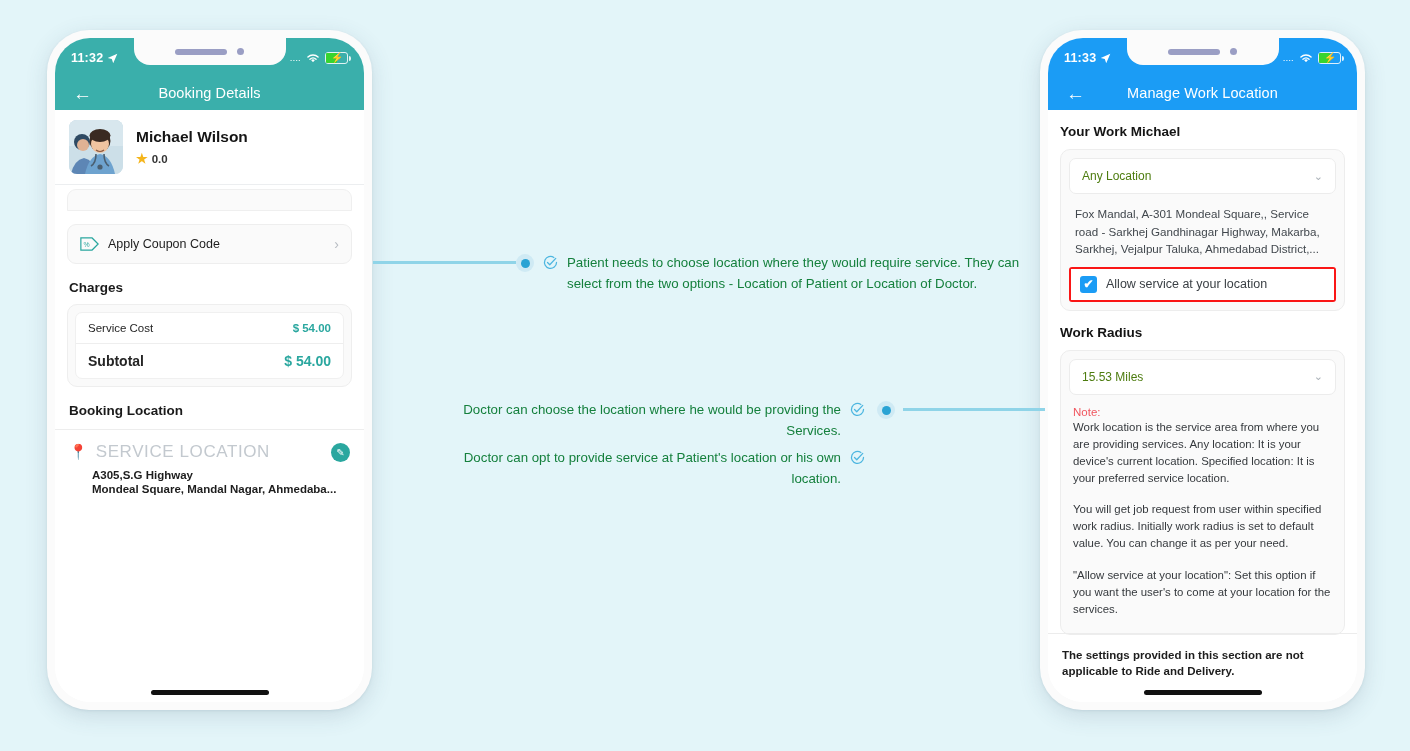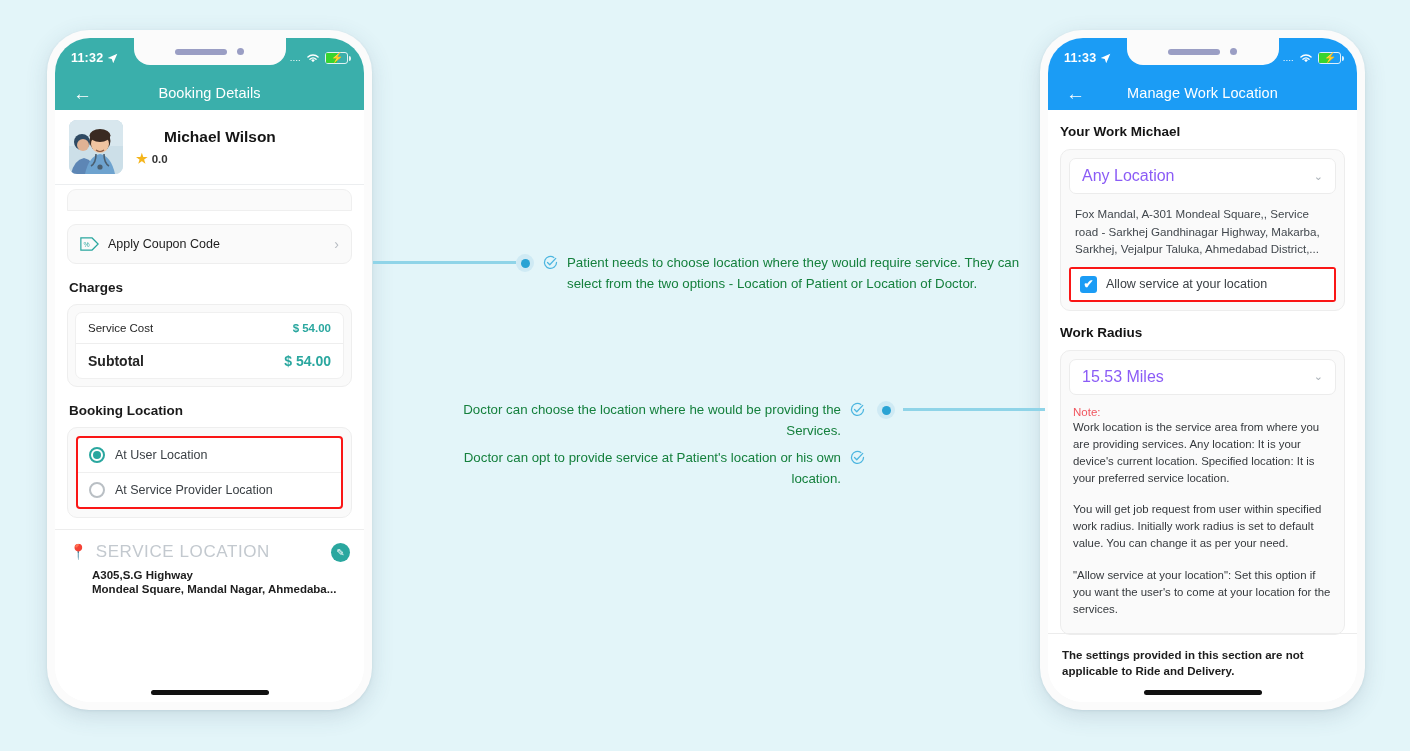--- a/index.html
+++ b/index.html
@@ -95,21 +95,21 @@
     display: flex; align-items: center; gap: 13px;
     padding: 10px 14px 10px 14px;
     background: #fff;
     border-bottom: 1px solid #eceef0;
   }
   .avatar {
     width: 54px; height: 54px; border-radius: 8px;
     overflow: hidden; flex: 0 0 54px;
     background: #cfe0ea;
   }
-  .doc-name { font-size: 15.5px; font-weight: bold; color: #151515; margin-left: 28px; }
+  .doc-name { font-size: 15.5px; font-weight: bold; color: #151515; }
   .doc-rating {
     display: flex; align-items: center; gap: 4px;
     margin-top: 5px; font-size: 11.5px; font-weight: bold; color: #333;
   }
   .star { color: #f5b51b; font-size: 13px; }
 
   .ghost-card {
     margin: 4px 12px 0 12px; height: 22px;
     background: #fafafa; border: 1px solid #efefef;
     border-radius: 9px 9px 0 0;
@@ -211,21 +211,21 @@
   .r-card {
     margin: 0 12px; border-radius: 10px;
     background: #fafafa; border: 1px solid #ededed;
     padding: 8px;
   }
   .select {
     background: #fff; border: 1px solid #ececec; border-radius: 7px;
     height: 36px; display: flex; align-items: center;
     padding: 0 12px; cursor: pointer;
   }
-  .select-val { flex: 1; font-size: 16px; color: #8b5cf6; }
+  .select-val { flex: 1; font-size: 12px; color: #4d7c0f; }
   .chev-d { color: #a9b0b6; font-size: 11px; }
   .addr-txt {
     font-size: 11.6px; color: #41474d; line-height: 1.52;
     padding: 11px 6px 9px 6px;
   }
   .chk-hl { border: 2px solid #fa1616; border-radius: 3px; }
   .chk-row {
     display: flex; align-items: center; gap: 9px;
     padding: 7px 9px; background: #fff;
   }
@@ -358,32 +358,20 @@
             </div>
             <div class="charge-row total">
               <span class="c-lab">Subtotal</span>
               <span class="c-val">$ 54.00</span>
             </div>
           </div>
         </div>
 
         <div class="sec-title">Booking Location</div>
 
-        <div class="loc-wrap">
-          <div class="radio-hl">
-            <div class="radio-row">
-              <span class="radio on"></span>
-              <span class="radio-lab">At User Location</span>
-            </div>
-            <div class="radio-row">
-              <span class="radio"></span>
-              <span class="radio-lab">At Service Provider Location</span>
-            </div>
-          </div>
-        </div>
 
         <div class="svc-sep"></div>
 
         <div class="svc-box">
           <div class="svc-head">
             <span class="pin-ic">📍</span>
             <span class="svc-cap">SERVICE LOCATION</span>
             <span class="edit-badge">✎</span>
           </div>
           <div class="svc-addr1">A305,S.G Highway</div>

